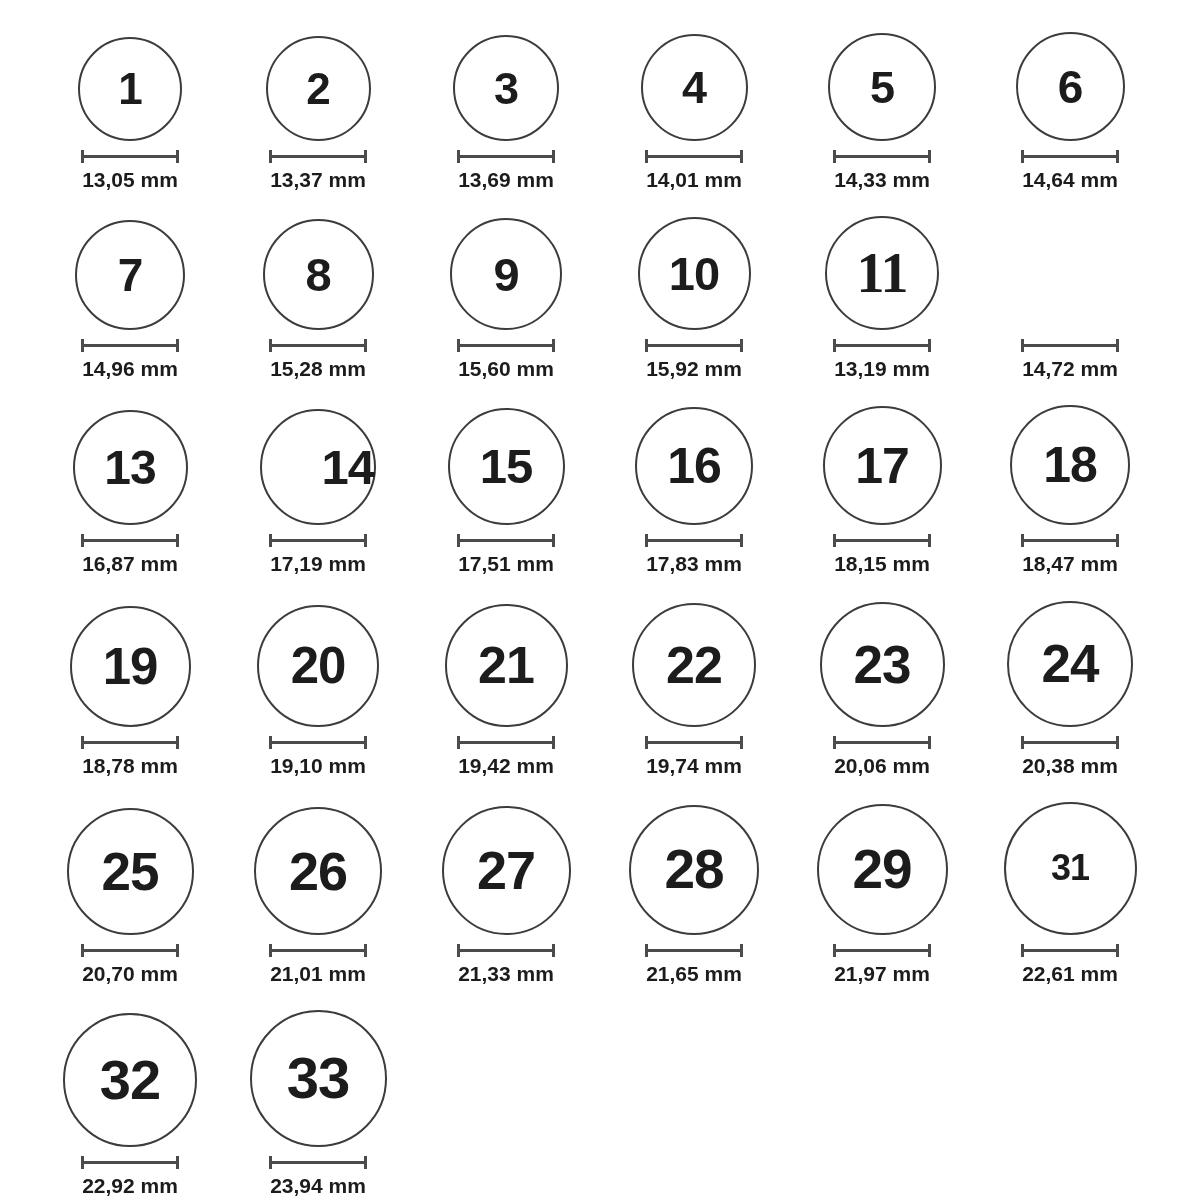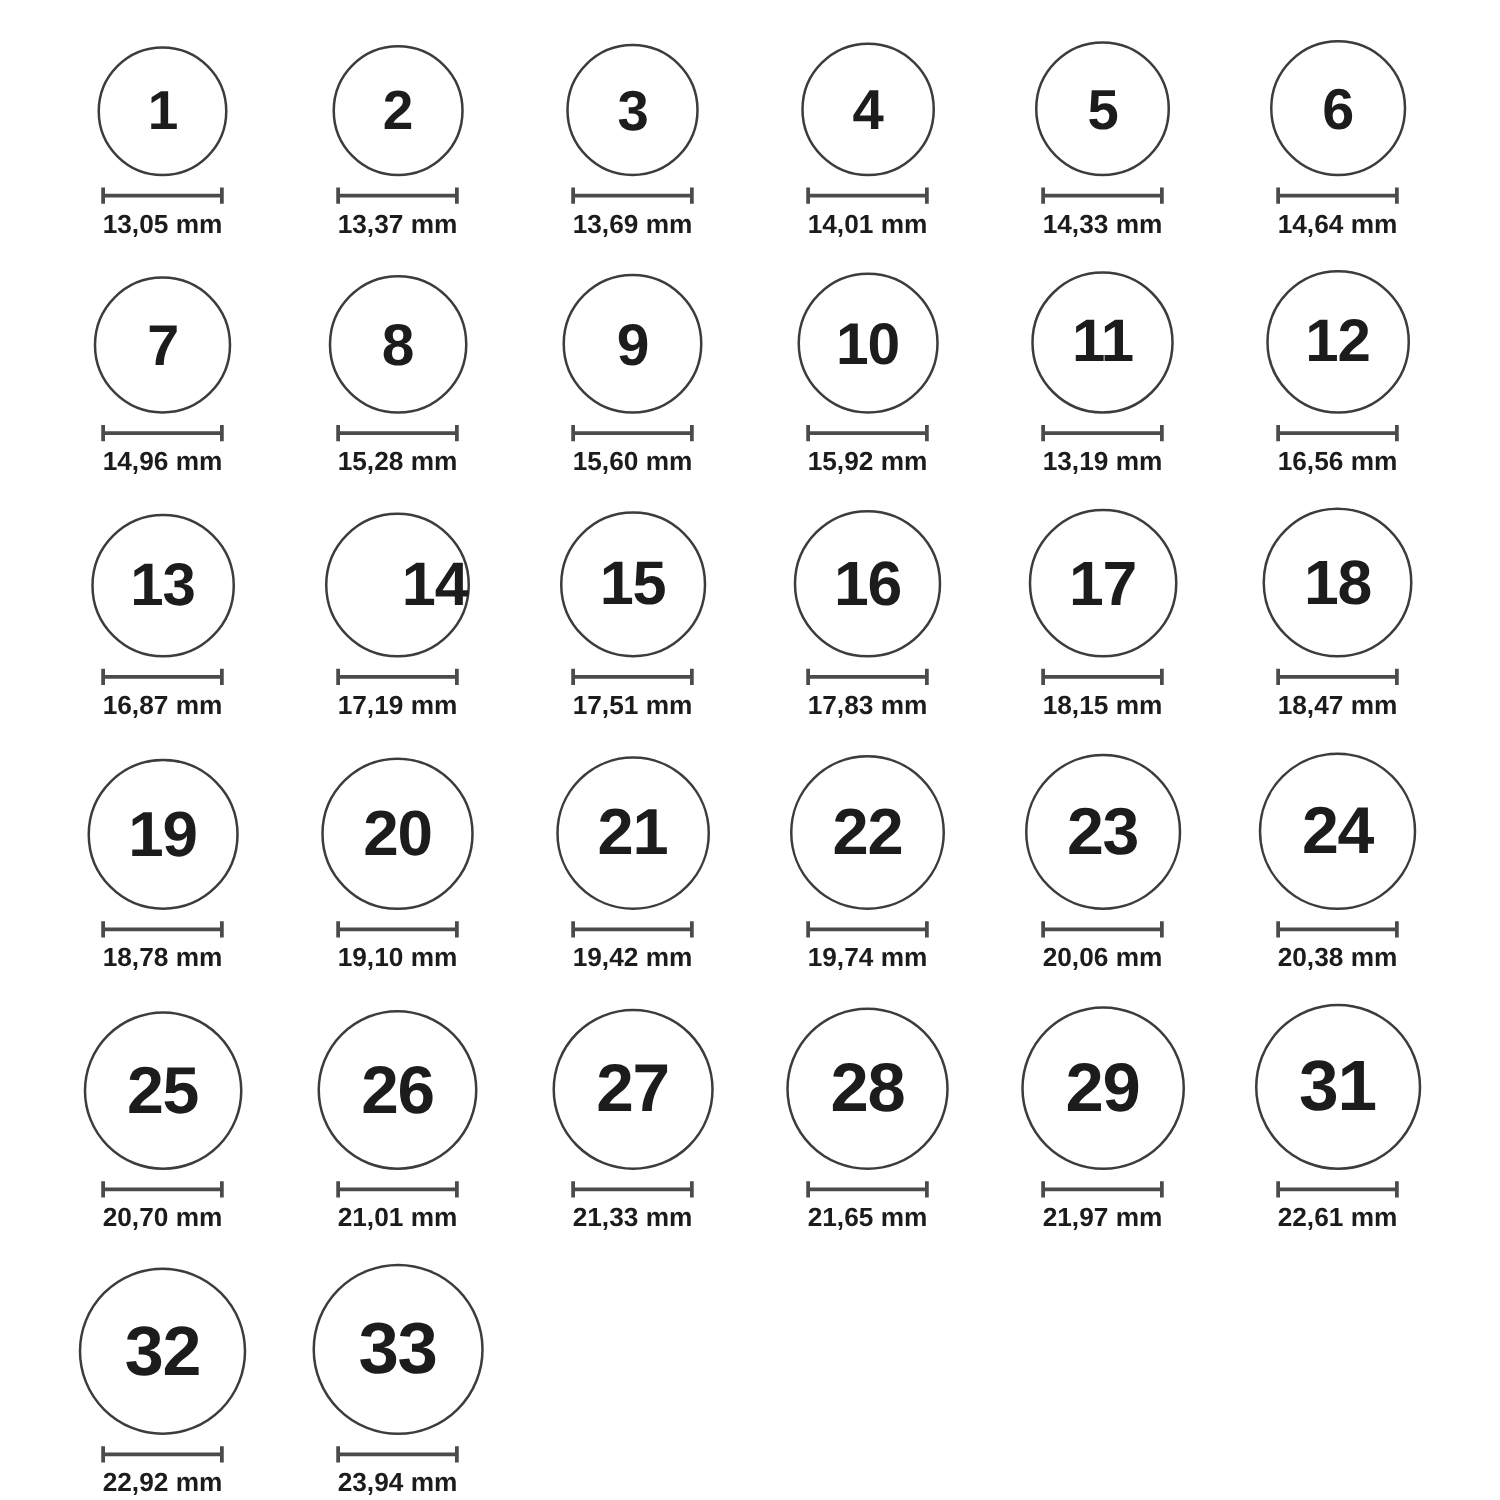--- a/index.html
+++ b/index.html
@@ -157,35 +157,32 @@
       <div class="circle" style="height: 113px; width: 113px;">
         <span class="num" style="font-size: 47px;">10</span>
       </div>
       <div class="dim">
         <span class="bar"></span>
       </div>
       <div class="label">15,92 mm</div>
     </div>
     <div class="cell">
       <div class="circle" style="height: 114px; width: 114px;">
-        <span class="num" style="font-size: 48px;">11</span>
+        <span class="num" style="font-size: 56px; font-family: Liberation Serif, serif;">11</span>
       </div>
       <div class="dim">
         <span class="bar"></span>
       </div>
       <div class="label">13,19 mm</div>
     </div>
     <div class="cell">
-      <div class="circle" style="height: 115px; width: 115px;">
-        <span class="num" style="font-size: 48px;">12</span>
-      </div>
-      <div class="dim">
-        <span class="bar"></span>
-      </div>
-      <div class="label">16,56 mm</div>
+      <div class="dim">
+        <span class="bar"></span>
+      </div>
+      <div class="label">14,72 mm</div>
     </div>
     <div class="cell">
       <div class="circle" style="height: 115px; width: 115px;">
         <span class="num" style="font-size: 48px;">13</span>
       </div>
       <div class="dim">
         <span class="bar"></span>
       </div>
       <div class="label">16,87 mm</div>
     </div>
@@ -328,21 +325,21 @@
       <div class="circle" style="height: 131px; width: 131px;">
         <span class="num" style="font-size: 55px;">29</span>
       </div>
       <div class="dim">
         <span class="bar"></span>
       </div>
       <div class="label">21,97 mm</div>
     </div>
     <div class="cell">
       <div class="circle" style="height: 133px; width: 133px;">
-        <span class="num" style="font-size: 57px;">31</span>
+        <span class="num" style="font-size: 36px;">31</span>
       </div>
       <div class="dim">
         <span class="bar"></span>
       </div>
       <div class="label">22,61 mm</div>
     </div>
     <div class="cell">
       <div class="circle" style="height: 134px; width: 134px;">
         <span class="num" style="font-size: 56px;">32</span>
       </div>

